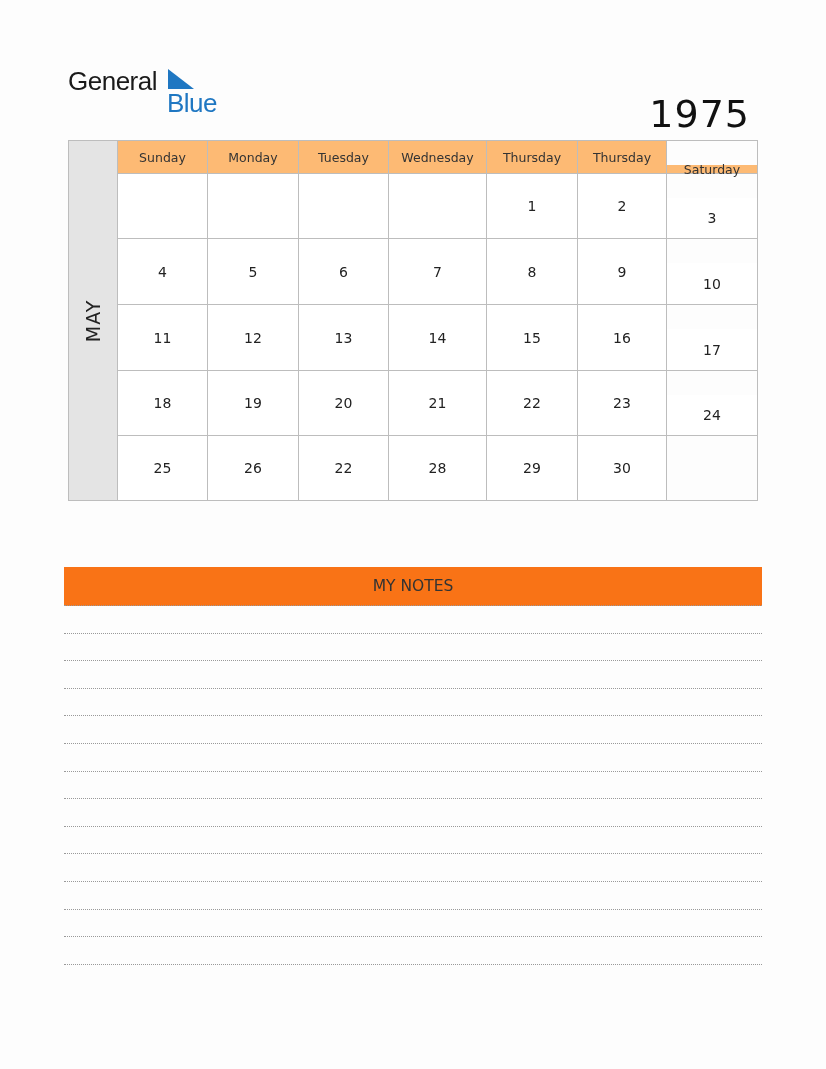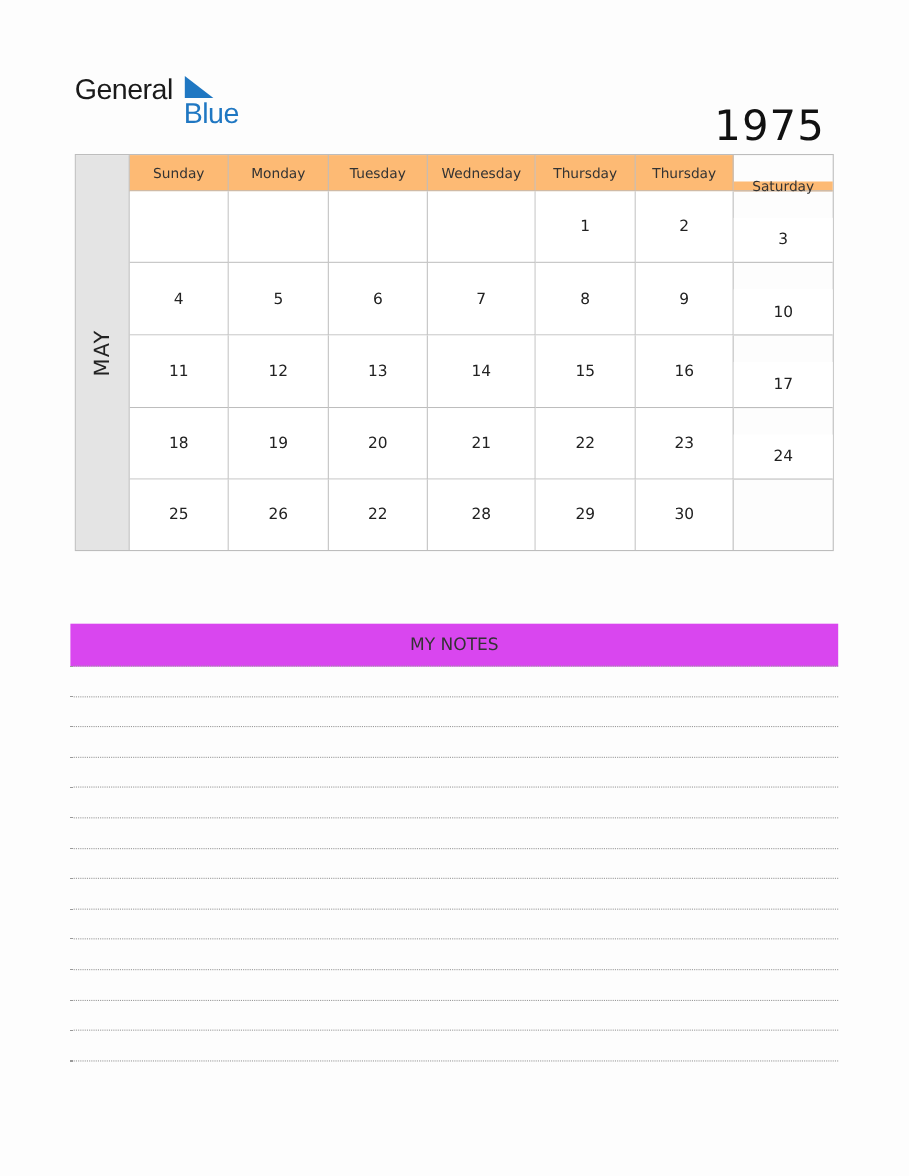--- a/index.html
+++ b/index.html
@@ -20,21 +20,21 @@
 
   .grid { position: absolute; left: 49px; top: 0; width: 639px; height: 359px; display: grid;
     grid-template-columns: 90px 91px 90px 98px 91px 89px 90px;
     grid-template-rows: 33px 65px 66px 66px 65px 64px; }
   .hd { background: #fdba74; border-right: 1px solid #bdbdbd; border-bottom: 1px solid #bdbdbd; display: flex; align-items: center; justify-content: center; font-size: 12.5px; color: #333; }
   .cell { border-right: 1px solid #bdbdbd; border-bottom: 1px solid #bdbdbd; display: flex; align-items: center; justify-content: center; font-size: 14px; color: #222; background: #fff; }
   .grid > .lastcol { border-right: none; margin-top: 24px; }
   .grid > .lastrow { border-bottom: none; }
 
   .notes { position: absolute; left: 64px; top: 567px; width: 698px; }
-  .notes-hd { height: 39px; background: #d946ef; display: flex; align-items: center; justify-content: center; font-size: 15.5px; color: #333; border-bottom: 1px dotted #999; }
+  .notes-hd { height: 39px; background: #f97316; display: flex; align-items: center; justify-content: center; font-size: 15.5px; color: #333; border-bottom: 1px dotted #999; }
   .note-line { height: 27.6px; border-bottom: 1px dotted #999; }
 </style>
 </head>
 <body>
 
 <div class="logo">
   <span class="general">General</span>
   <span class="tri"></span>
   <span class="blue">Blue</span>
 </div>

